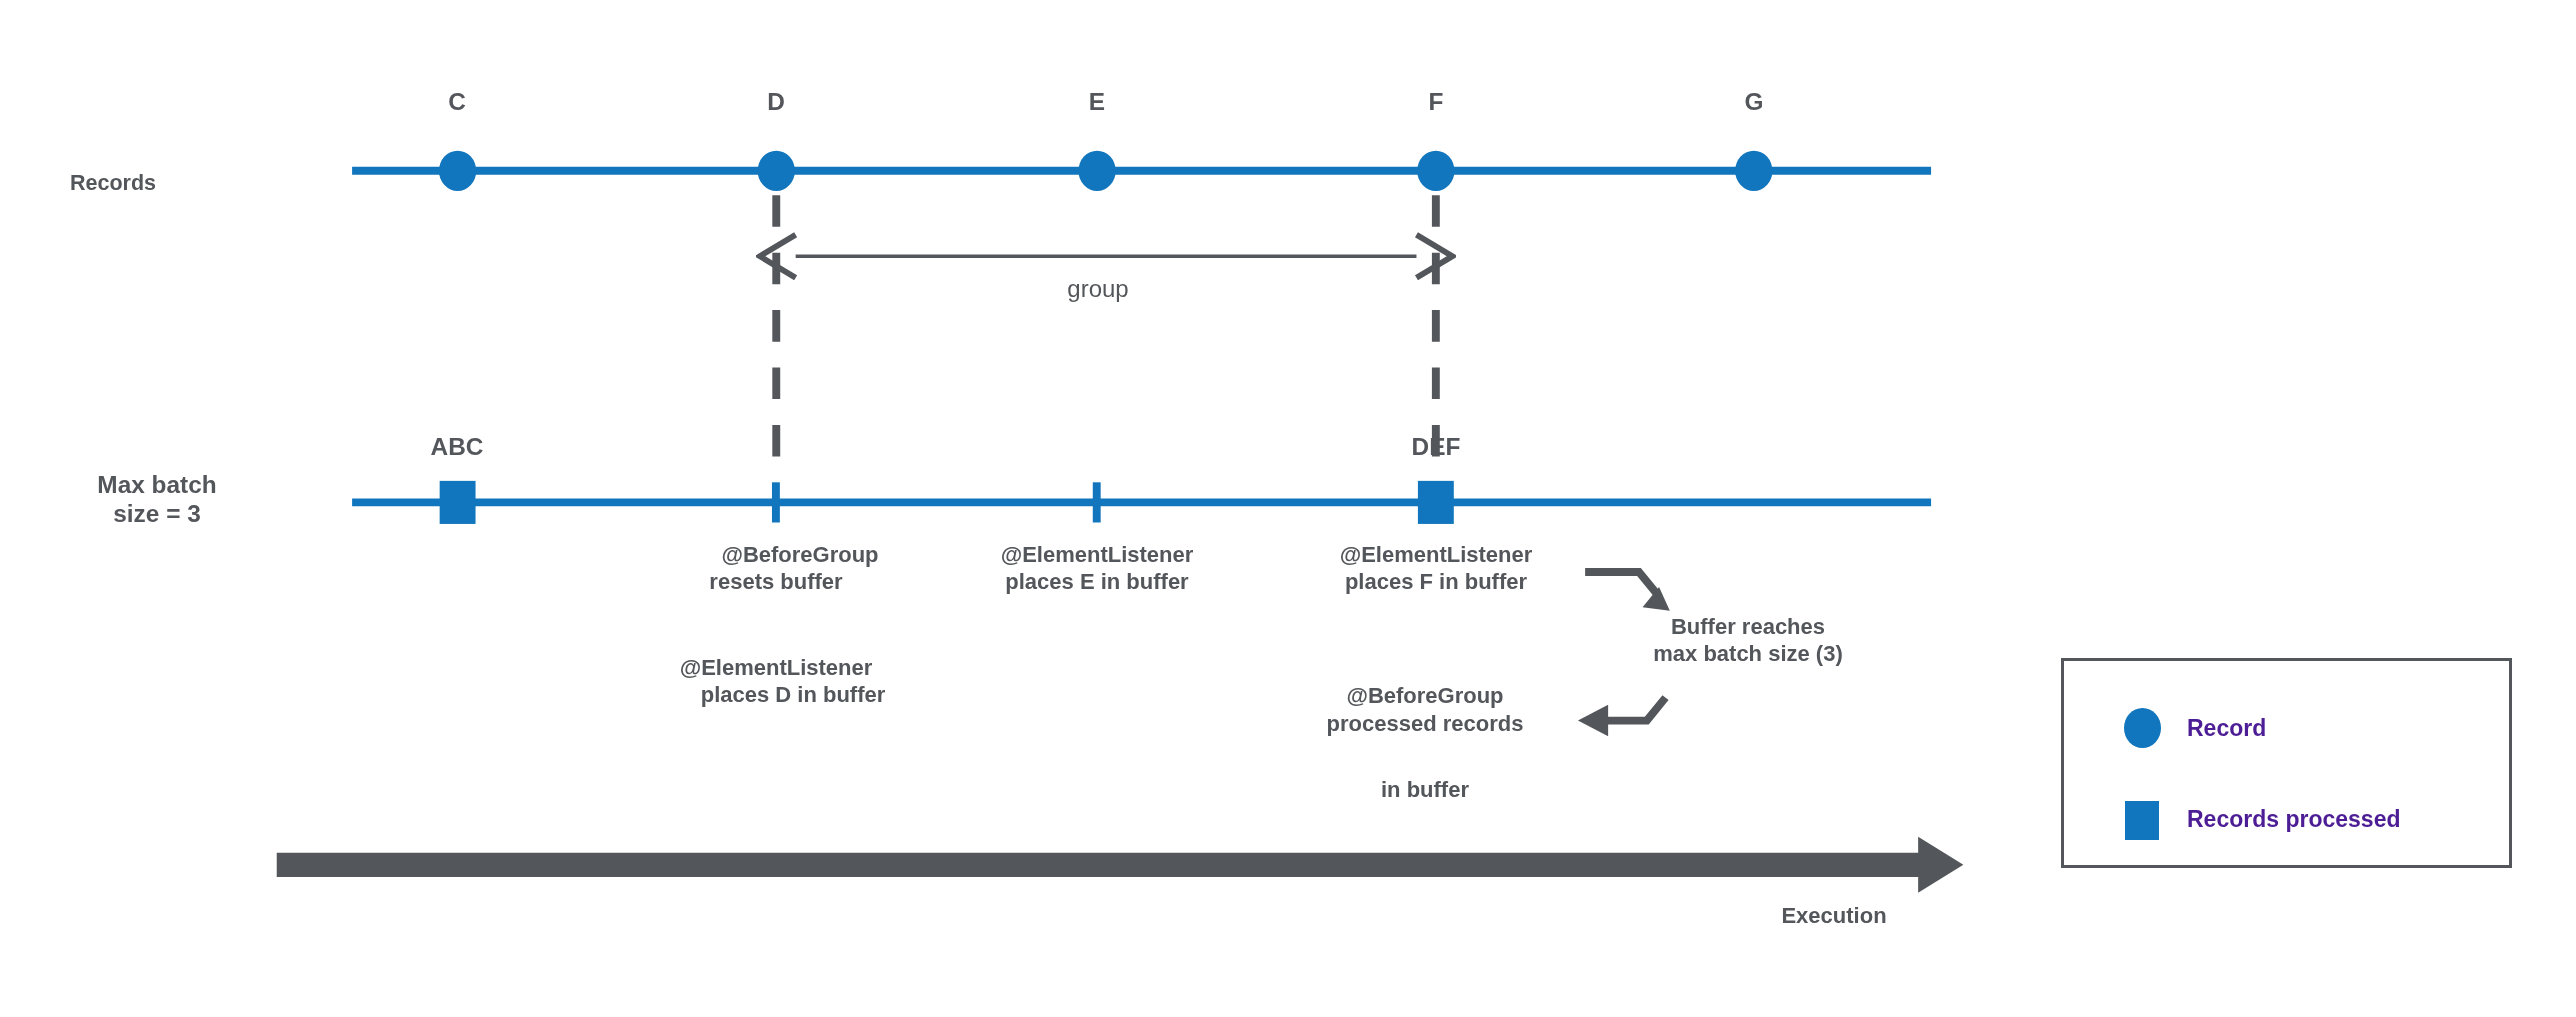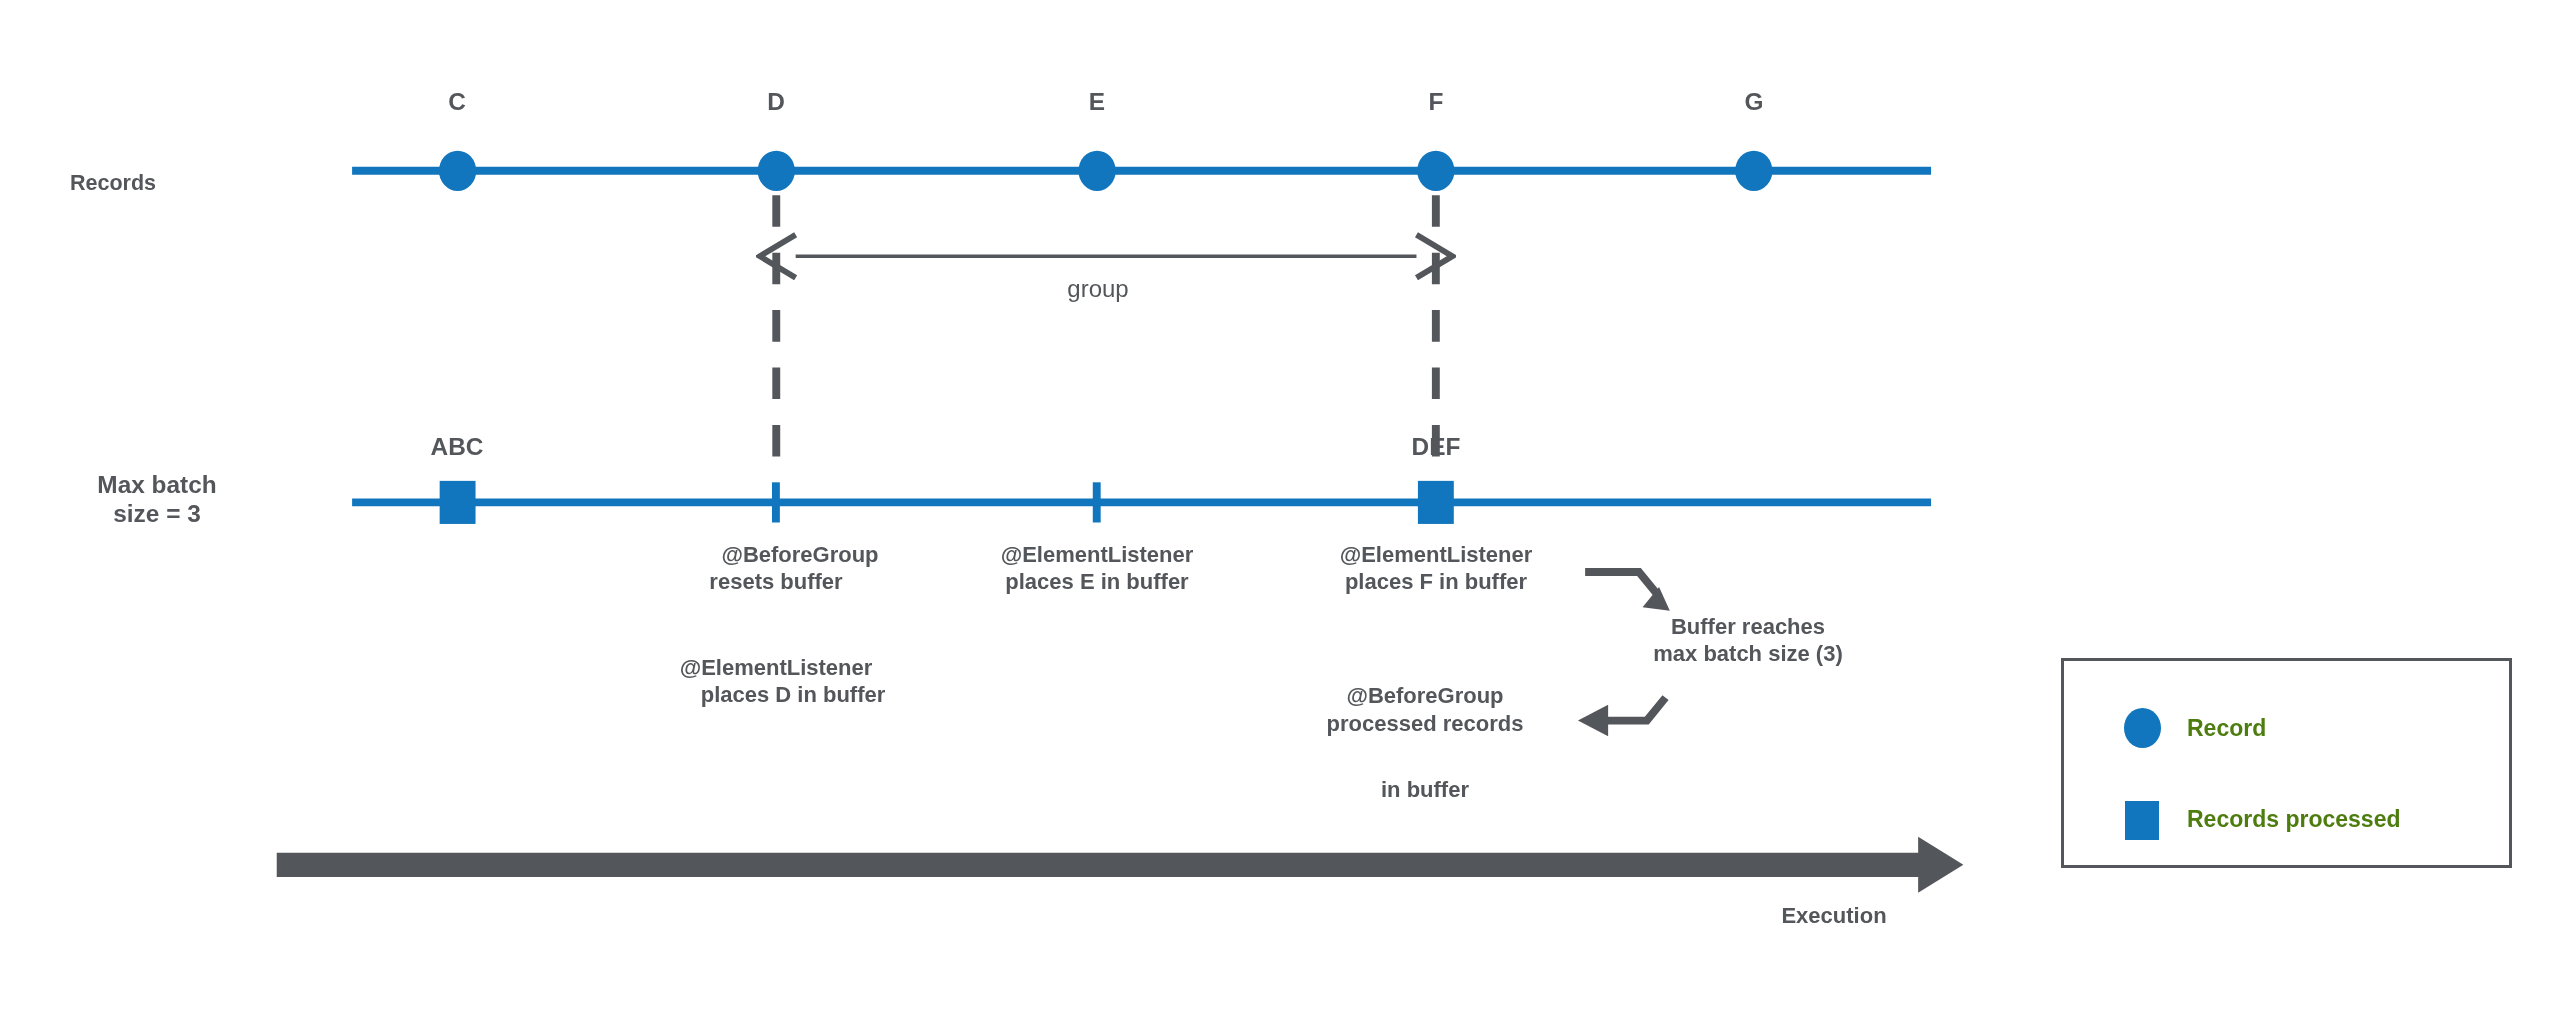--- a/index.html
+++ b/index.html
@@ -63,21 +63,21 @@
     width: 451px;
     height: 210px;
     border: 3.6px solid #53565A;
     background: #ffffff;
     box-sizing: border-box;
   }
   .legend-text {
     position: absolute;
     font-size: 23px;
     font-weight: bold;
-    color: #4d7c0f;
+    color: #4c1d95;
     font-family: "Liberation Sans", sans-serif;
     white-space: pre;
   }
   .legend-dot {
     position: absolute;
     width: 37px;
     height: 40px;
     border-radius: 50%;
     background: #1176BD;
   }

